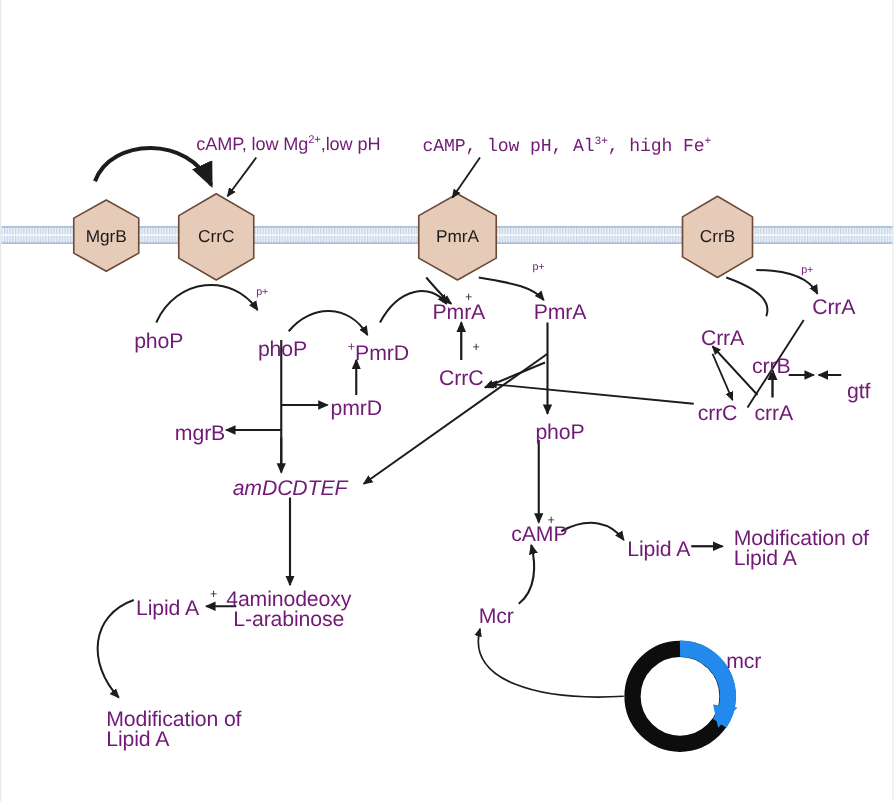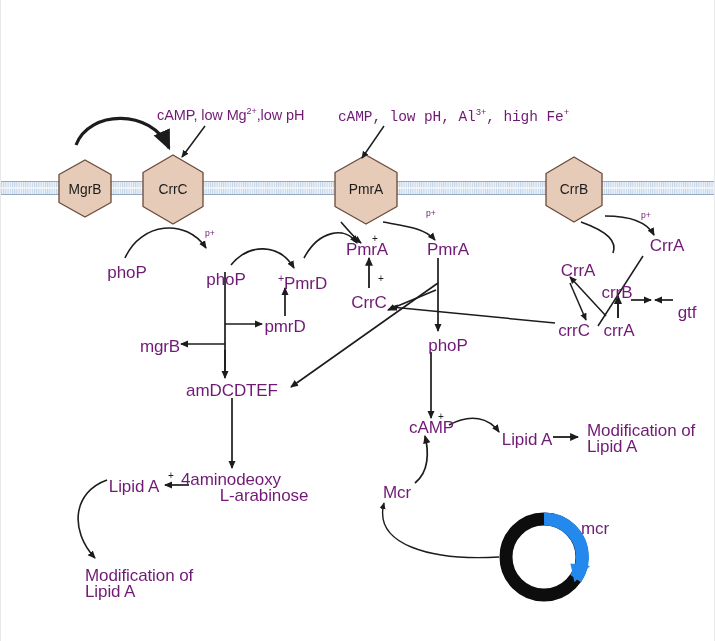--- a/index.html
+++ b/index.html
@@ -203,29 +203,29 @@
 
   <div class="lbl sz14 ctr" style="left:447px; top:336px;">phoP</div>
 
   <div class="lbl sz14 ctr" style="left:577px; top:261px;">CrrA</div>
   <div class="lbl sz14 ctr" style="left:666px; top:236px;">CrrA</div>
   <div class="lbl sz14 ctr" style="left:573px; top:321px;">crrC</div>
   <div class="lbl sz14 ctr" style="left:618px; top:321px;">crrA</div>
   <div class="lbl sz14 ctr" style="left:616px; top:283px;">crrB</div>
   <div class="lbl sz14 ctr" style="left:686px; top:275px;margin-top:28px;">gtf</div>
 
-  <div class="lbl sz14 ctr" style="left:231px; top:381px;">amDCDTEF</div>
+  <div class="lbl sz14 ctr" style="left:231px; top:381px;font-style:italic;">amDCDTEF</div>
 
   <div class="lbl sz14" style="left:408px; top:418px;"><span>cAMP</span></div>
   <div class="plus-mark" style="left:437px; top:411px;">+</div>
 
   <div class="lbl sz14 ctr" style="left:396px; top:483px;">Mcr</div>
 
   <div class="lbl sz14 ctr" style="left:230px; top:470px;">4aminodeoxy</div>
-  <div class="lbl sz14 ctr" style="left:230px; top:486px;margin-left:33px;">L-arabinose</div>
+  <div class="lbl sz14 ctr" style="left:230px; top:486px;">L-arabinose</div>
 
   <div class="lbl sz14 ctr" style="left:133px; top:477px;">Lipid A</div>
   <div class="plus-mark" style="left:167px; top:470px;">+</div>
 
   <div class="lbl sz14" style="left:84px; top:566px;">Modification of</div>
   <div class="lbl sz14" style="left:84px; top:582px;">Lipid A</div>
 
   <div class="lbl sz14 ctr" style="left:526px; top:430px;">Lipid A</div>
 
   <div class="lbl sz14" style="left:586px; top:421px;">Modification of</div>

